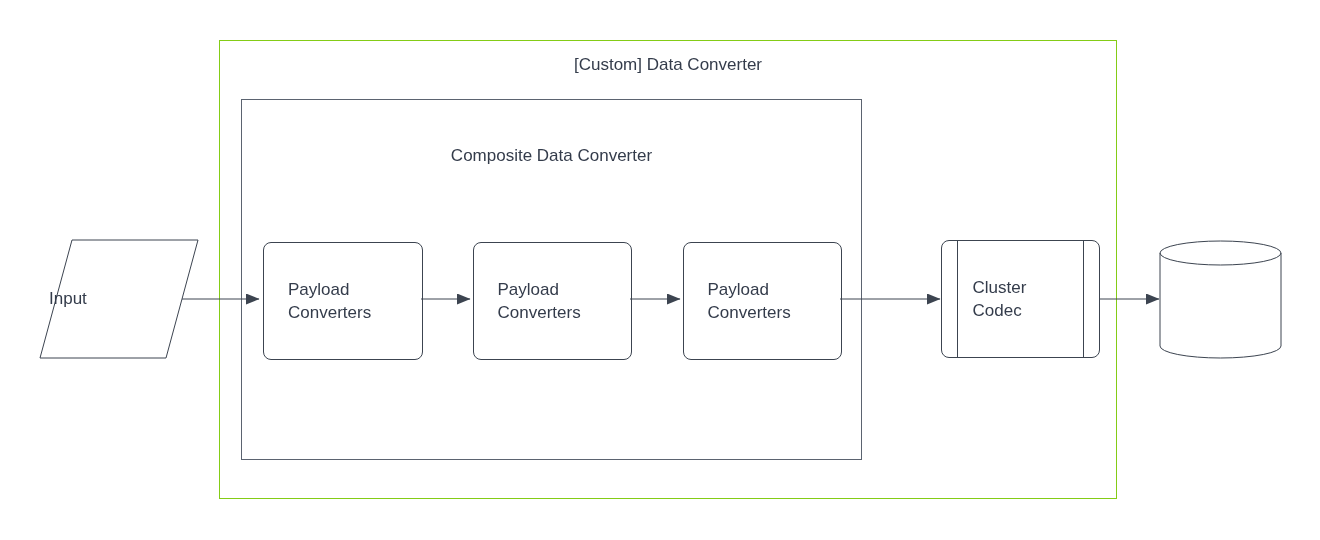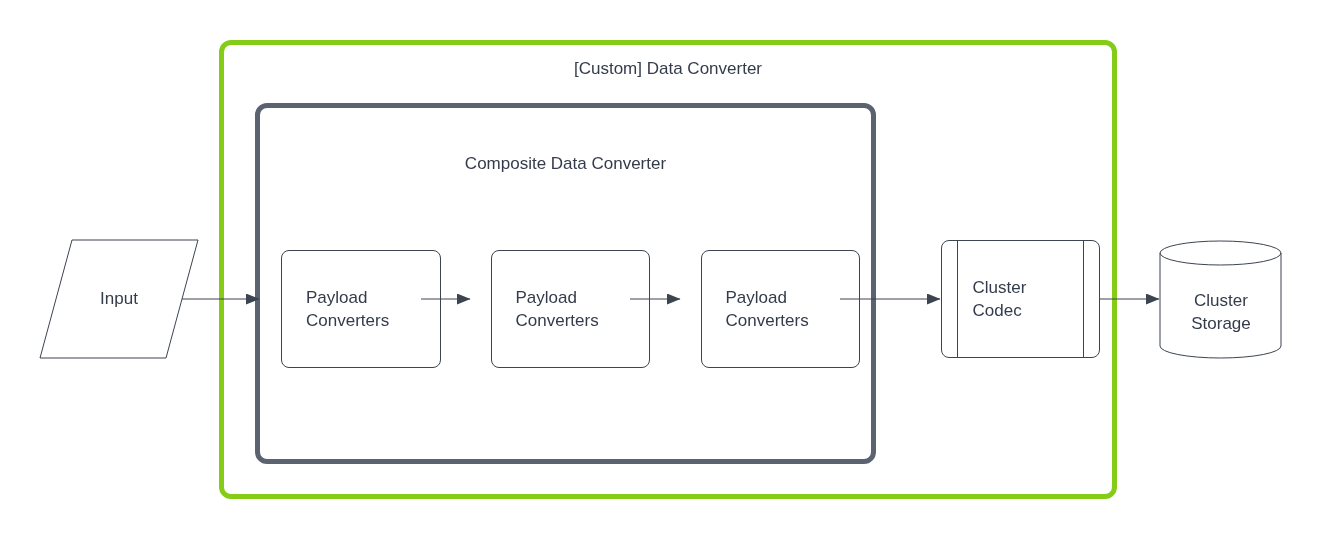--- a/index.html
+++ b/index.html
@@ -11,35 +11,35 @@
     position: relative;
     width: 1320px;
     height: 540px;
     background: #ffffff;
     font-family: "Liberation Sans", sans-serif;
     color: #343c4b;
     overflow: hidden;
   }
   .container-box {
     position: absolute;
-    border: 5px solid #84cc16;
-    border-radius: 12px;
+    border: 1px solid #84cc16;
+    border-radius: 0;
     background: transparent;
     box-sizing: border-box;
   }
   .container-title {
     width: 100%;
     text-align: center;
     font-size: 17px;
     line-height: 23px;
     color: #343c4b;
   }
   .outer-container { left: 219px; top: 40px; width: 898px; height: 459px; }
   .outer-container > .container-title { margin-top: 12px; }
-  .inner-container { left: 21px; top: 58px; width: 621px; height: 361px; border-color: #5b6370; margin-left: 10px; }
+  .inner-container { left: 21px; top: 58px; width: 621px; height: 361px; border-color: #5b6370; }
   .inner-container > .container-title { margin-top: 44px; }
   .node-rect {
     position: absolute;
     border: 1px solid #3c4450;
     border-radius: 8px;
     background: #ffffff;
     box-sizing: border-box;
     display: flex;
     align-items: center;
     justify-content: center;
@@ -52,21 +52,21 @@
     position: absolute;
     top: 0;
     width: 1px;
     height: 100%;
     background: #3c4450;
   }
   .codec-line.left  { left: 15px; }
   .codec-line.right { right: 15px; }
   .float-label {
     position: absolute;
-    text-align: center;
+    text-align: left;
     font-size: 17px;
     line-height: 23px;
     color: #343c4b;
   }
   .shapes-layer, .connector-layer {
     position: absolute;
     left: 0;
     top: 0;
     width: 1320px;
     height: 540px;
@@ -107,21 +107,20 @@
   </div>
 
   <div class="node-rect" style="left:941px; top:240px; width:159px; height:118px;">
     <div class="codec-line left"></div>
     <div class="codec-line right"></div>
     <span class="node-label" style="width:96px;">Cluster Codec</span>
   </div>
 
   <div class="float-label" style="left:49px; top:287px; width:140px;">Input</div>
 
-  <div class="float-label" style="left:1175px; top:289px; width:92px;">Cluster Storage</div>
 
   <svg class="connector-layer" width="1320" height="540" viewBox="0 0 1320 540" xmlns="http://www.w3.org/2000/svg">
     <defs>
       <marker id="arrowhead" markerWidth="14" markerHeight="11" refX="13" refY="5.5" orient="auto" markerUnits="userSpaceOnUse">
         <path d="M 0 0 L 13.5 5.5 L 0 11 Z" fill="#3c4450"></path>
       </marker>
     </defs>
     <line x1="182" y1="299" x2="259" y2="299" stroke="#3c4450" stroke-width="1" marker-end="url(#arrowhead)"></line>
     <line x1="421" y1="299" x2="470" y2="299" stroke="#3c4450" stroke-width="1" marker-end="url(#arrowhead)"></line>
     <line x1="630" y1="299" x2="680" y2="299" stroke="#3c4450" stroke-width="1" marker-end="url(#arrowhead)"></line>

